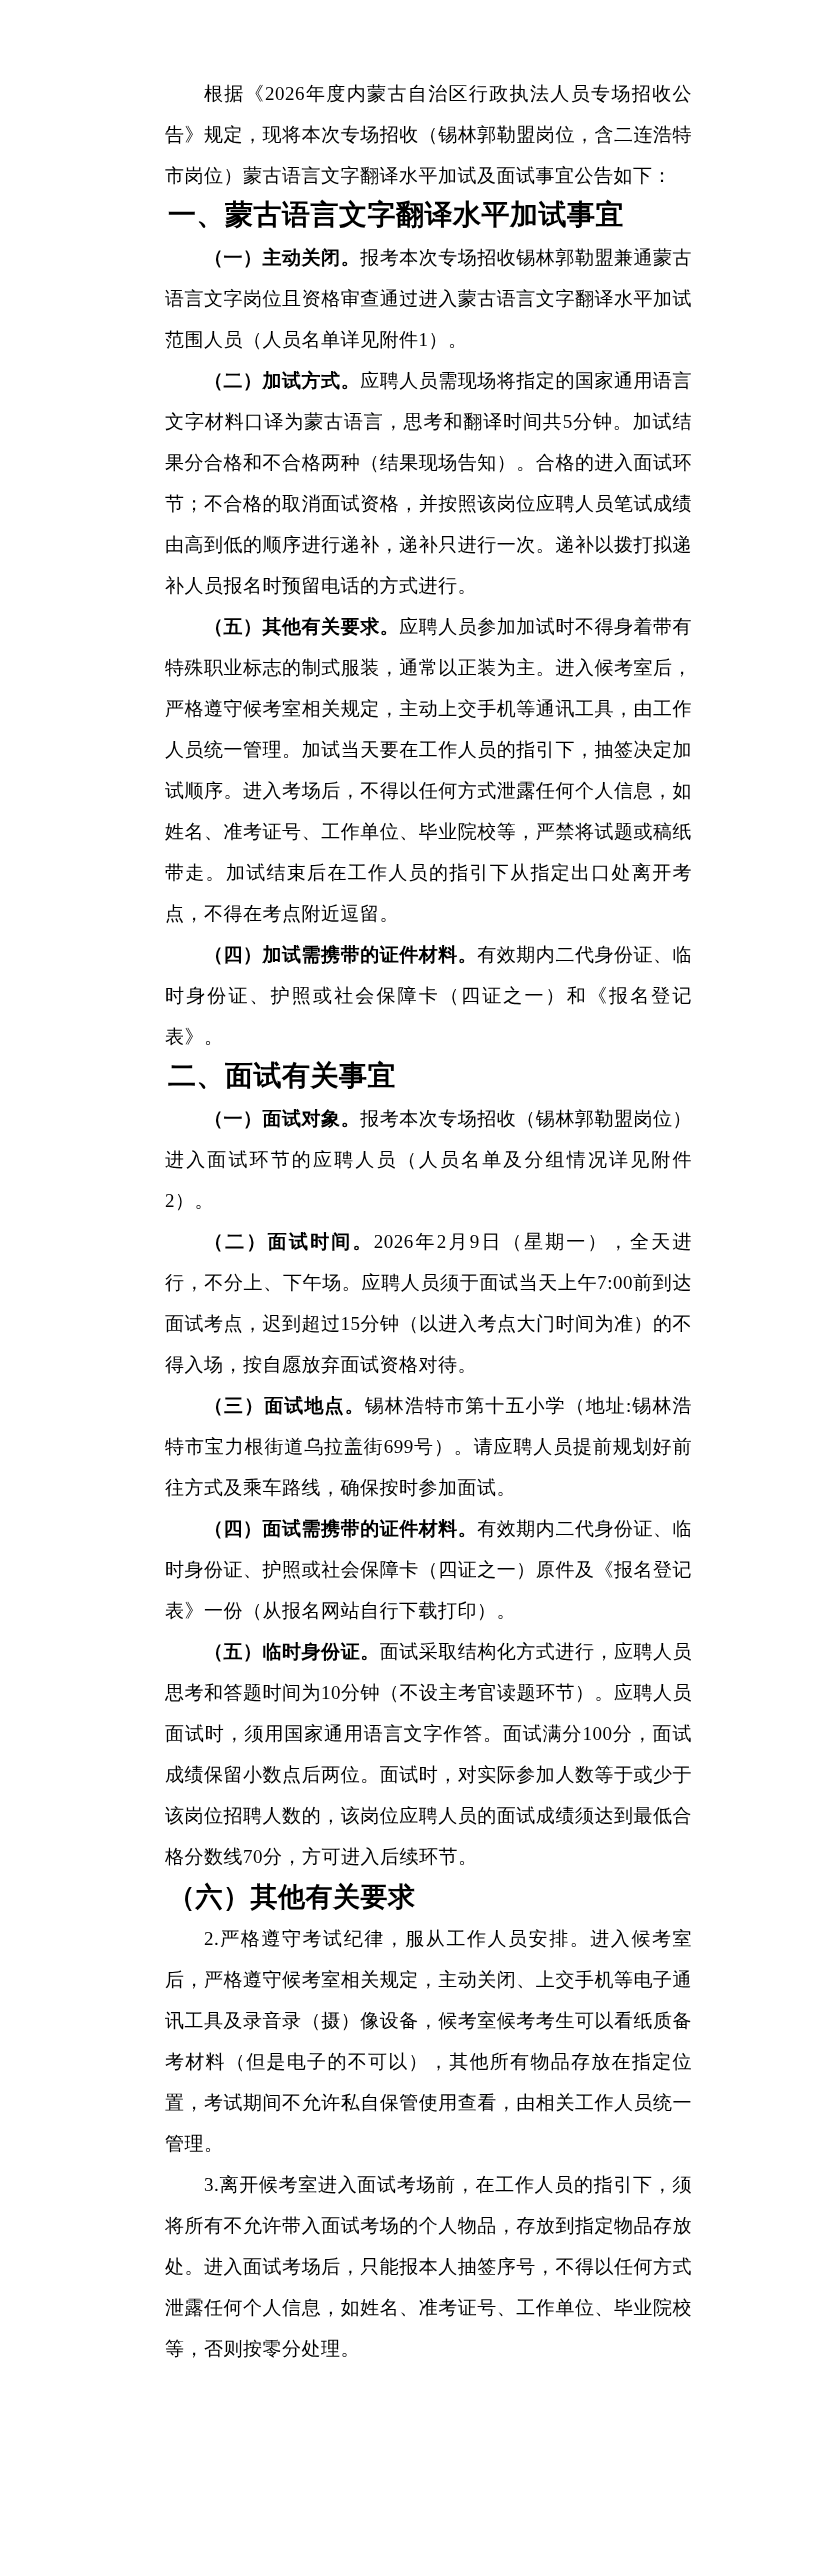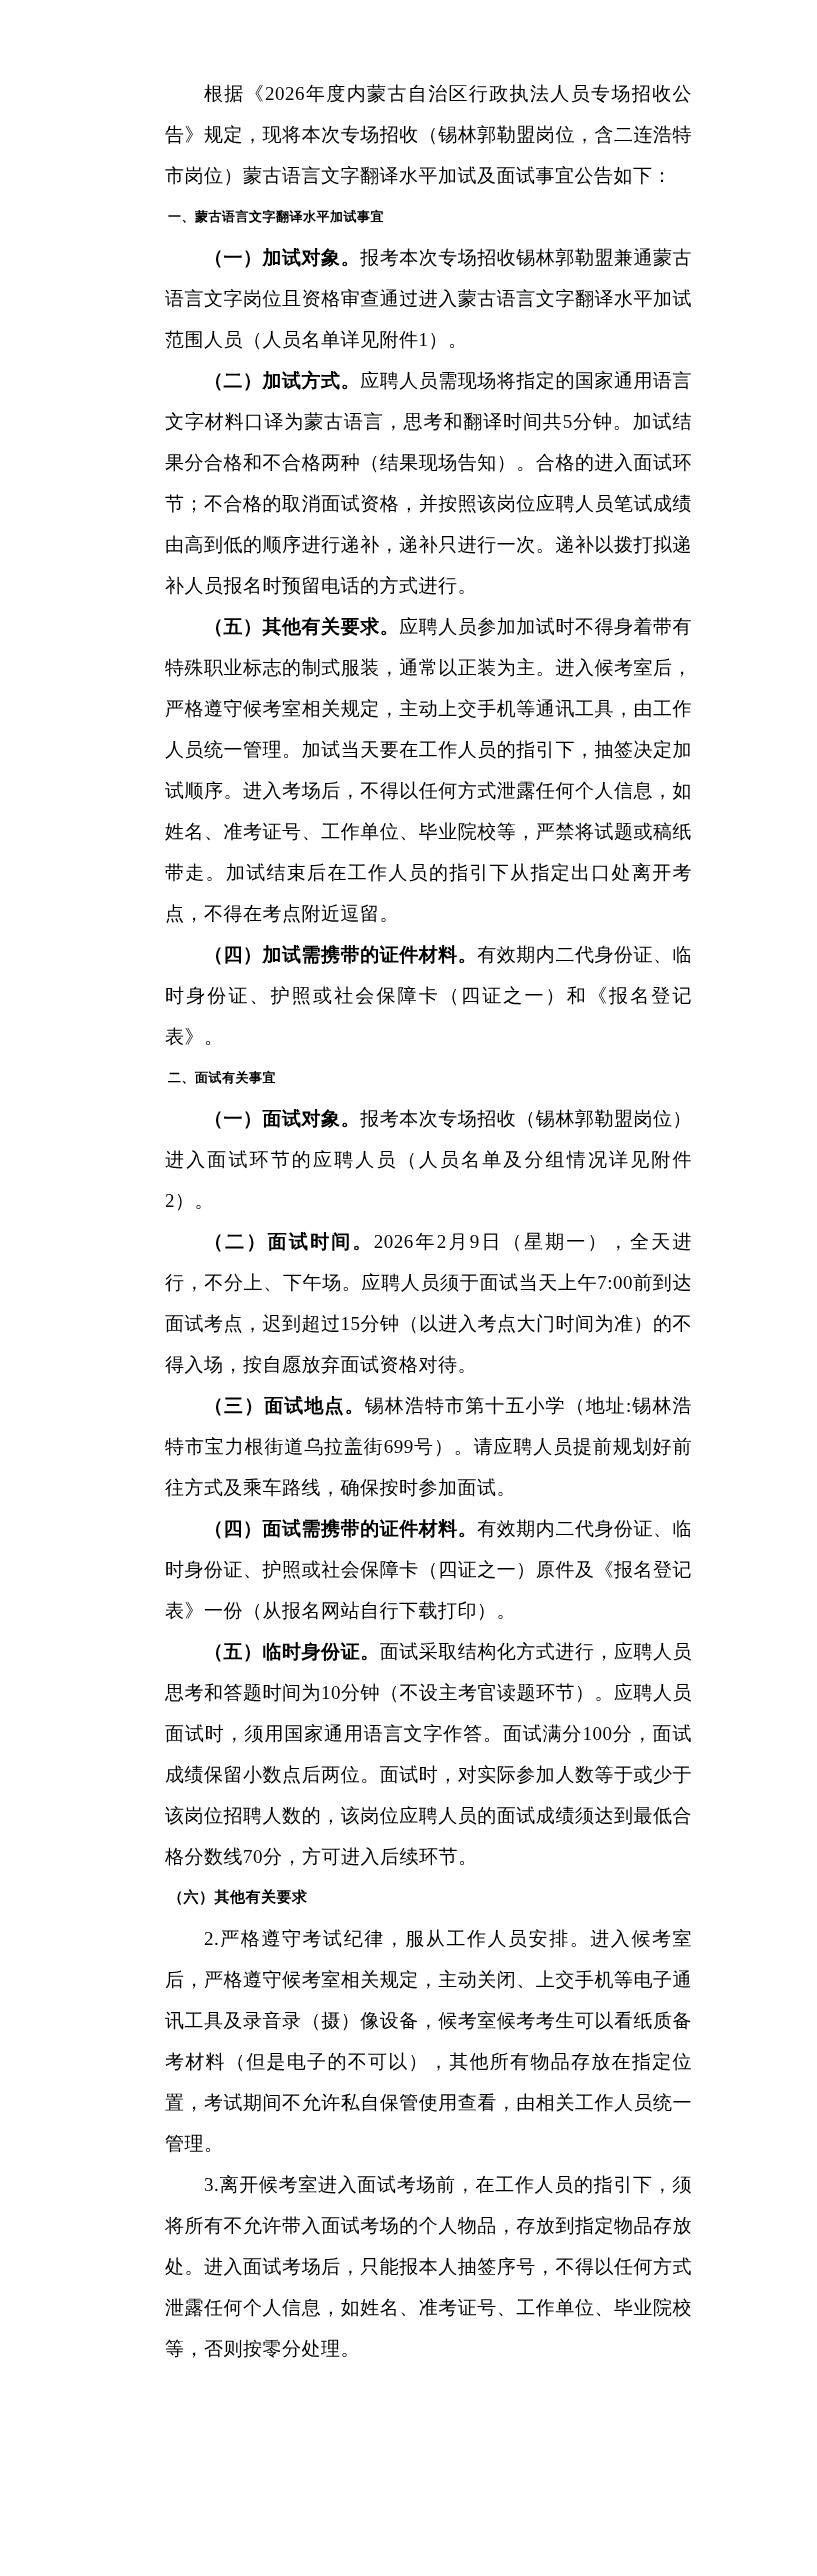--- a/index.html
+++ b/index.html
@@ -22,48 +22,48 @@
     margin: 0;
     font-size: 19px;
     line-height: 41px;
     letter-spacing: 0.5px;
     text-align: justify;
     text-justify: inter-ideograph;
   }
   p.indent { text-indent: 39px; margin-left: 36px; }
   p.h1 {
     margin: 0;
-    font-size: 13px;
+    font-size: 28px;
     line-height: 41px;
     font-weight: bold;
-    font-family: Liberation Serif, serif;
+    font-family: Liberation Mono, monospace;
     text-indent: 39px;
     letter-spacing: 0.5px;
   }
   p.h2 {
     margin: 0;
-    font-size: 15px;
+    font-size: 27px;
     line-height: 41px;
     font-weight: bold;
     text-indent: 39px;
     letter-spacing: 0.5px;
   }
   .lbl { font-weight: bold; }
 </style>
 </head>
 <body>
 
 <div class="page">
   <div class="content">
 
     <p class="body indent">根据《2026年度内蒙古自治区行政执法人员专场招收公告》规定，现将本次专场招收（锡林郭勒盟岗位，含二连浩特市岗位）蒙古语言文字翻译水平加试及面试事宜公告如下：</p>
 
     <p class="h1">一、蒙古语言文字翻译水平加试事宜</p>
 
-    <p class="body indent"><b class="lbl">（一）加试对象。</b><span>报考本次专场招收锡林郭勒盟兼通蒙古语言文字岗位且资格审查通过进入蒙古语言文字翻译水平加试范围人员（人员名单详见附件1）。</span></p>
+    <p class="body indent"><b class="lbl">（一）主动关闭。</b><span>报考本次专场招收锡林郭勒盟兼通蒙古语言文字岗位且资格审查通过进入蒙古语言文字翻译水平加试范围人员（人员名单详见附件1）。</span></p>
 
     <p class="body indent"><b class="lbl">（二）加试方式。</b><span>应聘人员需现场将指定的国家通用语言文字材料口译为蒙古语言，思考和翻译时间共5分钟。加试结果分合格和不合格两种（结果现场告知）。合格的进入面试环节；不合格的取消面试资格，并按照该岗位应聘人员笔试成绩由高到低的顺序进行递补，递补只进行一次。递补以拨打拟递补人员报名时预留电话的方式进行。</span></p>
 
 
     <p class="body indent"><b class="lbl">（五）其他有关要求。</b><span>应聘人员参加加试时不得身着带有特殊职业标志的制式服装，通常以正装为主。进入候考室后，严格遵守候考室相关规定，主动上交手机等通讯工具，由工作人员统一管理。加试当天要在工作人员的指引下，抽签决定加试顺序。进入考场后，不得以任何方式泄露任何个人信息，如姓名、准考证号、工作单位、毕业院校等，严禁将试题或稿纸带走。加试结束后在工作人员的指引下从指定出口处离开考点，不得在考点附近逗留。</span></p>
 
     <p class="body indent"><b class="lbl">（四）加试需携带的证件材料。</b><span>有效期内二代身份证、临时身份证、护照或社会保障卡（四证之一）和《报名登记表》。</span></p>
 
     <p class="h1">二、面试有关事宜</p>
 

